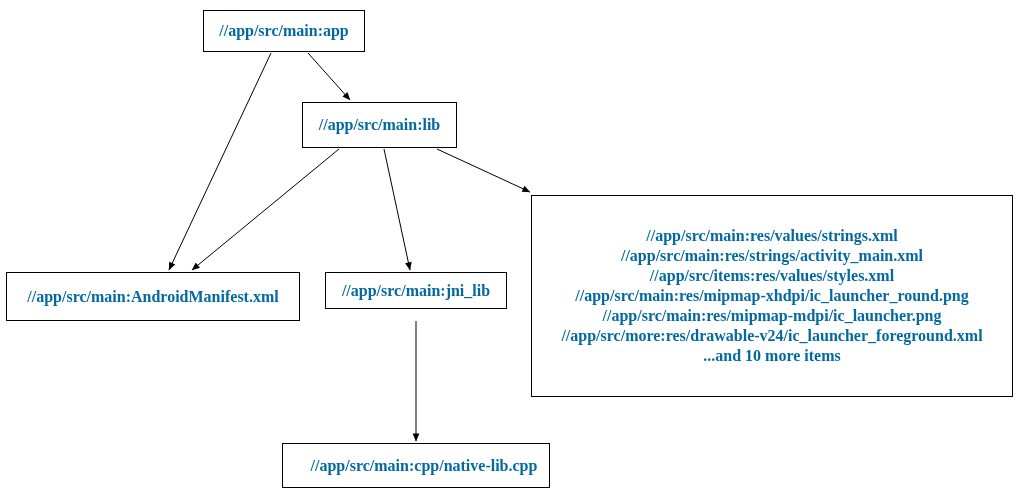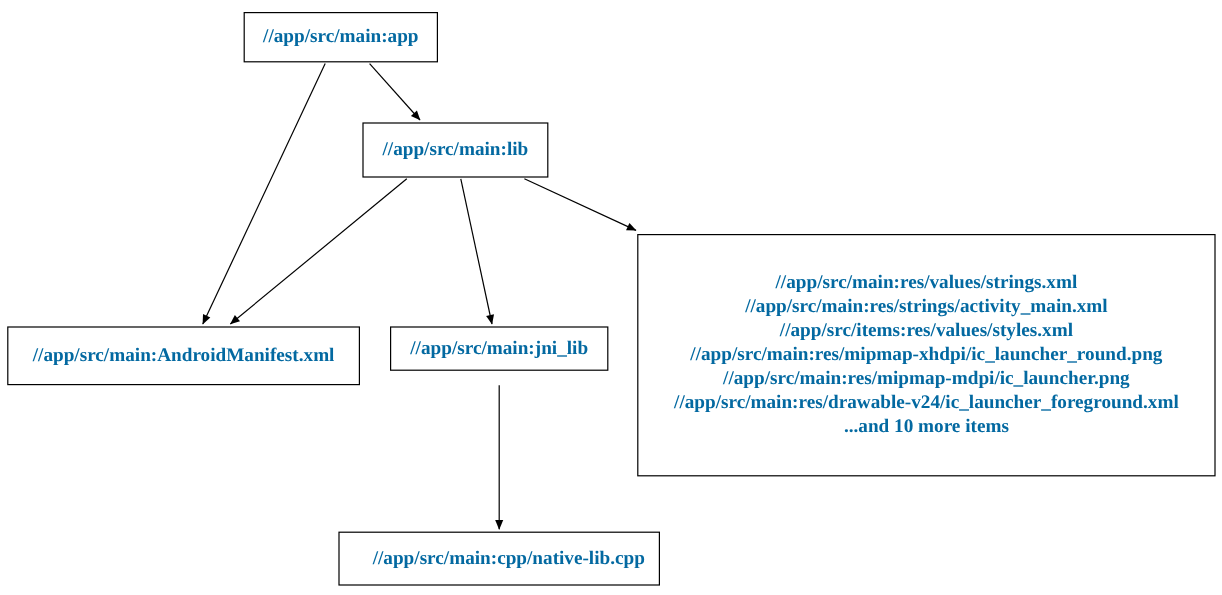--- a/index.html
+++ b/index.html
@@ -87,21 +87,21 @@
   <div class="node node-jni">
     <span>//app/src/main:jni_lib</span>
   </div>
 
   <div class="node node-resources">
     <span class="res-line">//app/src/main:res/values/strings.xml</span>
     <span class="res-line">//app/src/main:res/strings/activity_main.xml</span>
     <span class="res-line">//app/src/items:res/values/styles.xml</span>
     <span class="res-line">//app/src/main:res/mipmap-xhdpi/ic_launcher_round.png</span>
     <span class="res-line">//app/src/main:res/mipmap-mdpi/ic_launcher.png</span>
-    <span class="res-line">//app/src/main:res/drawable-v24/ic_launcher_foreground.xml</span>
+    <span class="res-line">//app/src/more:res/drawable-v24/ic_launcher_foreground.xml</span>
     <span class="res-line">...and 10 more items</span>
   </div>
 
   <div class="node node-native">
     <span>//app/src/main:cpp/native-lib.cpp</span>
   </div>
 
 </div>
 
 </body></html>

